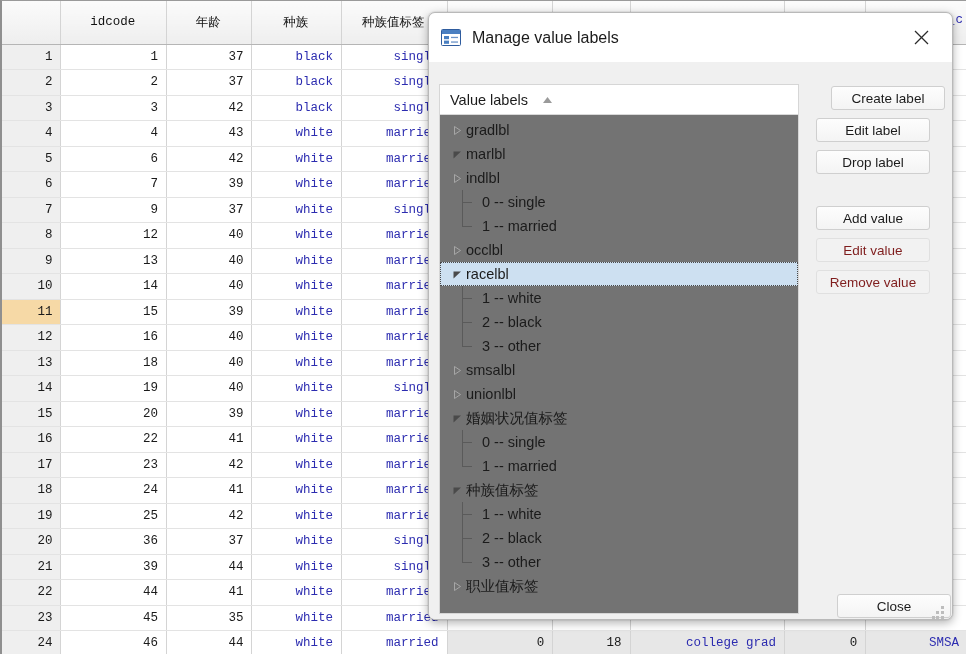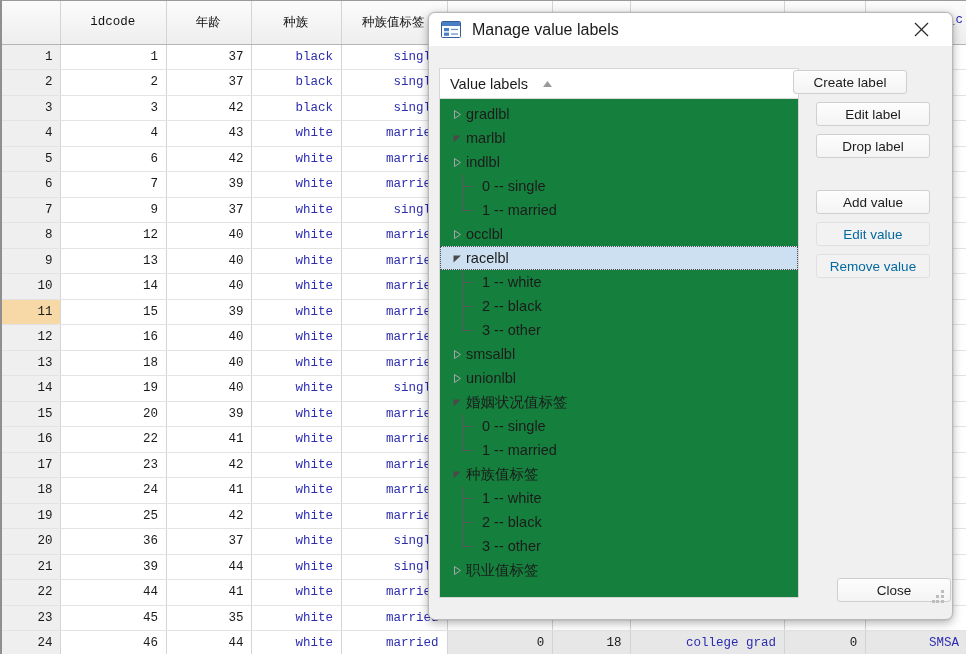--- a/index.html
+++ b/index.html
@@ -70,41 +70,41 @@
   .dialog {
     position: absolute; left: 428px; top: 12px;
     width: 525px; height: 608px;
     background: #f0f0f0;
     border: 1px solid #b9b9b9;
     border-radius: 7px;
     box-shadow: 0 3px 10px rgba(0,0,0,0.30), 0 0 0 1px rgba(0,0,0,0.05);
     overflow: hidden;
   }
   .dlg-titlebar {
-    height: 33px; background: #ffffff;
+    height: 49px; background: #ffffff;
     display: flex; align-items: center;
     padding: 0 6px 0 12px;
     border-top-left-radius: 6px; border-top-right-radius: 6px;
   }
   .dlg-icon { width: 20px; height: 17px; margin-right: 11px; flex: 0 0 auto; }
   .dlg-title {
     font-size: 16px; color: #1b1b1b; flex: 1 1 auto;
     font-family: "Liberation Sans", sans-serif;
   }
   .dlg-close {
     width: 42px; height: 34px; display: flex; align-items: center; justify-content: center;
     cursor: pointer; margin-right: 4px;
   }
   .dlg-body { position: relative; height: 564px; background: #f0f0f0; }
 
   
   .tree-panel {
     position: absolute; left: 10px; top: 22px;
     width: 360px; height: 530px;
-    background: #15803d; border: 1px solid #d6d6d6;
+    background: #737373; border: 1px solid #d6d6d6;
     overflow: hidden;
   }
   .tree-header {
     height: 30px; display: flex; align-items: center;
     padding-left: 10px;
     border-bottom: 1px solid #d9d9d9;
     background: #ffffff;
     font-size: 14.5px; color: #1b1b1b;
   }
   .sort-arrow { margin-left: 14px; display: inline-flex; }
@@ -136,22 +136,22 @@
   
   .btn {
     position: absolute; width: 114px; height: 24px;
     background: linear-gradient(#fdfdfd,#f4f4f4);
     border: 1px solid #cfcfcf; border-radius: 3px;
     font-size: 13.5px; color: #1b1b1b;
     font-family: "Liberation Sans", sans-serif;
     cursor: pointer;
     display: flex; align-items: center; justify-content: center;
   }
-  .btn.disabled { color: #0369a1; border-color: #e0e0e0; background: #f2f2f2; cursor: default; }
-  .btn-create { left: 364px; top: 24px; }
+  .btn.disabled { color: #7f1d1d; border-color: #e0e0e0; background: #f2f2f2; cursor: default; }
+  .btn-create { left: 402px; top: 24px; }
   .btn-edit   { left: 387px; top: 56px; }
   .btn-drop   { left: 387px; top: 88px; }
   .btn-addv   { left: 387px; top: 144px; text-align: right; }
   .btn-editv  { left: 387px; top: 176px; }
   .btn-remv   { left: 387px; top: 208px; }
   .btn-close  { left: 387px; top: 532px; margin-left: 21px; }
 
   .grip { position: absolute; right: 7px; bottom: 7px; width: 13px; height: 13px; }
   .grip span {
     position: absolute; width: 3px; height: 3px; background: #bdbdbd;

